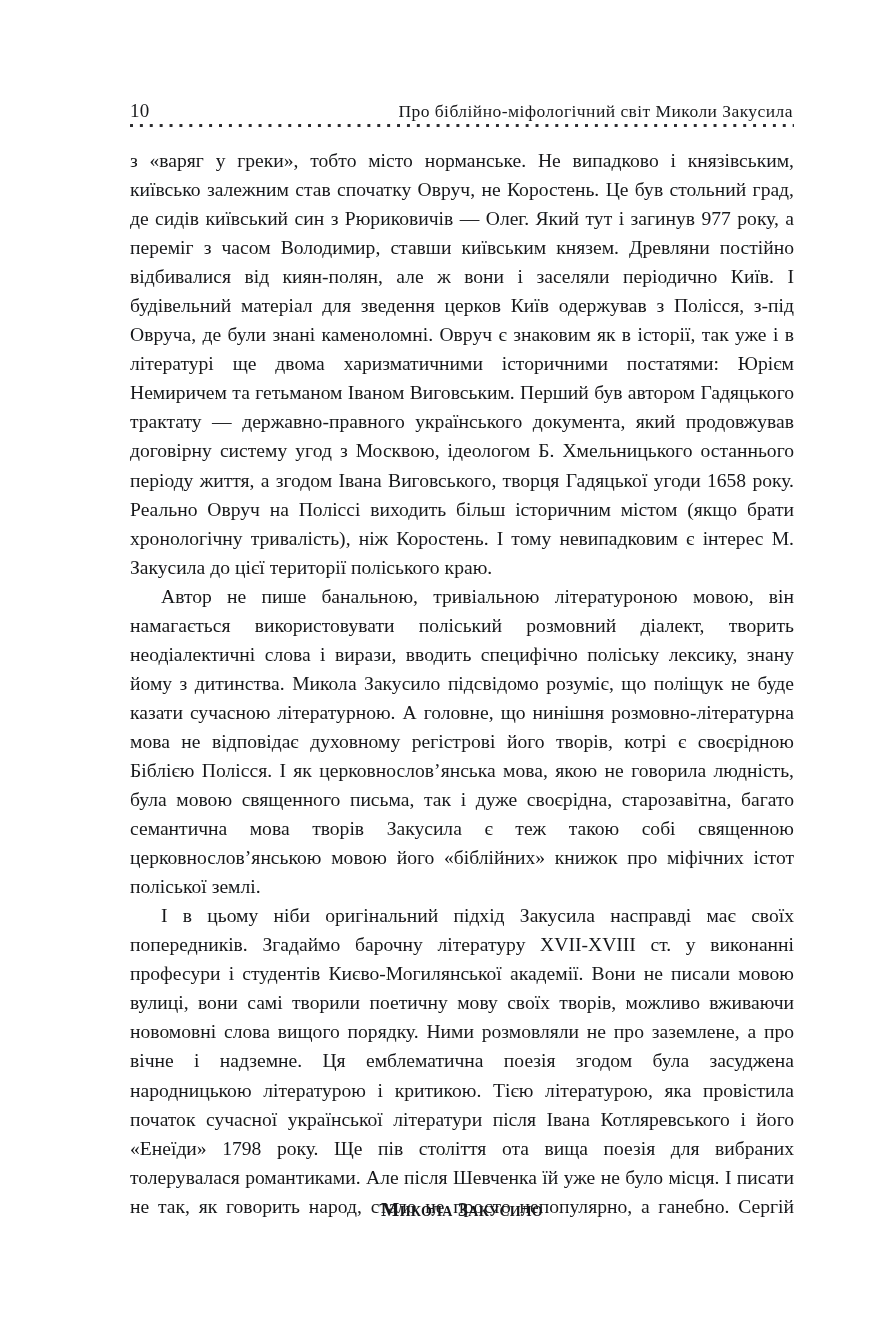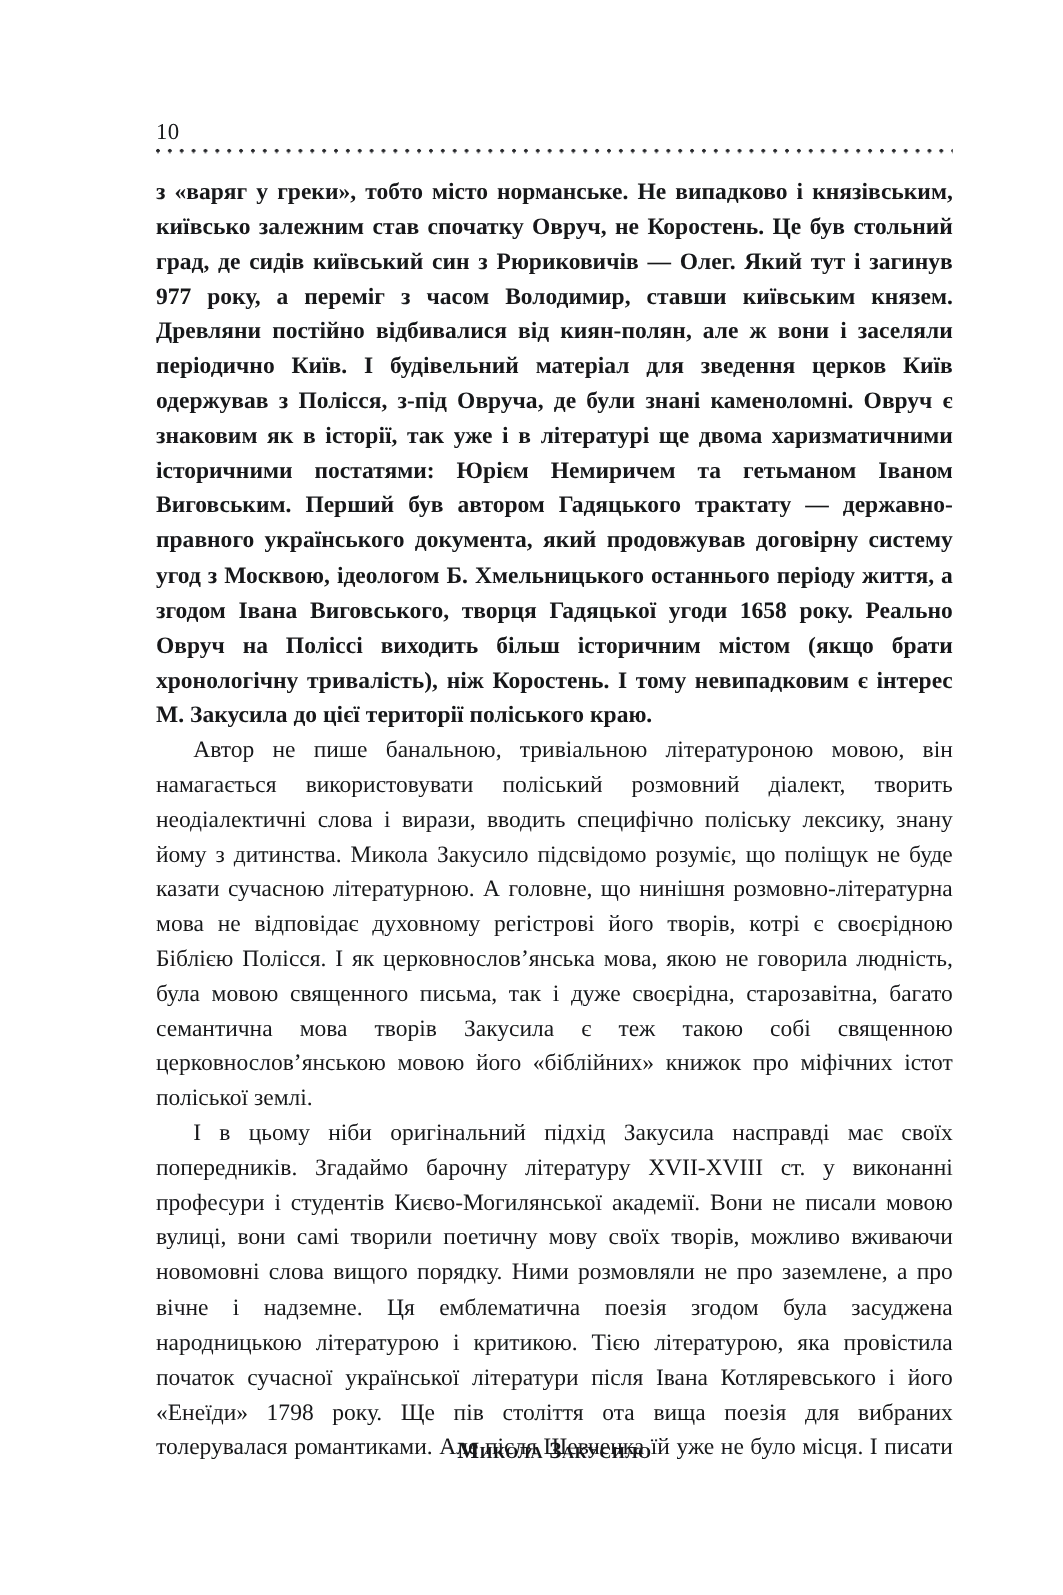--- a/index.html
+++ b/index.html
@@ -68,21 +68,20 @@
     line-height: 29.05px;
     text-align: justify;
     text-justify: inter-word;
     text-indent: 31px;
     hyphens: none;
     word-spacing: 0.1px;
     color: #17181a;
   }
   .para.first {
     text-indent: 0;
-    font-weight: bold;
   }
 
   
   .signature {
     position: absolute;
     left: 130px;
     top: 1197px;
     width: 664px;
     text-align: center;
     font-size: 19.4px;
@@ -94,20 +93,21 @@
     white-space: nowrap;
   }
 </style>
 </head>
 <body>
 
 <div class="page">
 
   <div class="header">
     <span class="folio">10</span>
+    <span class="running-title">Про біблійно-міфологічний світ Миколи Закусила</span>
   </div>
 
   <div class="dot-rule"></div>
 
   <div class="body-block">
     <p class="para first">з «варяг у греки», тобто місто норманське. Не випадково і князівським, київсько залежним став спочатку Овруч, не Коростень. Це був стольний град, де сидів київський син з Рюриковичів — Олег. Який тут і загинув 977 року, а переміг з часом Володимир, ставши київським князем. Древляни постійно відбивалися від киян-полян, але ж вони і заселяли періодично Київ. І будівельний матеріал для зведення церков Київ одержував з Полісся, з-під Овруча, де були знані каменоломні. Овруч є знаковим як в історії, так уже і в літературі ще двома харизматичними історичними постатями: Юрієм Немиричем та гетьманом Іваном Виговським. Перший був автором Гадяцького трактату — державно-правного українського документа, який продовжував договірну систему угод з Москвою, ідеологом Б. Хмельницького останнього періоду життя, а згодом Івана Виговського, творця Гадяцької угоди 1658 року. Реально Овруч на Поліссі виходить більш історичним містом (якщо брати хронологічну тривалість), ніж Коростень. І тому невипадковим є інтерес М. Закусила до цієї території поліського краю.</p>
     <p class="para">Автор не пише банальною, тривіальною літературоною мовою, він намагається використовувати поліський розмовний діалект, творить неодіалектичні слова і вирази, вводить специфічно поліську лексику, знану йому з дитинства. Микола Закусило підсвідомо розуміє, що поліщук не буде казати сучасною літературною. А головне, що нинішня розмовно-літературна мова не відповідає духовному регістрові його творів, котрі є своєрідною Біблією Полісся. І як церковнослов’янська мова, якою не говорила людність, була мовою священного письма, так і дуже своєрідна, старозавітна, багато семантична мова творів Закусила є теж такою собі священною церковнослов’янською мовою його «біблійних» книжок про міфічних істот поліської землі.</p>
     <p class="para">І в цьому ніби оригінальний підхід Закусила насправді має своїх попередників. Згадаймо барочну літературу XVII-XVIII ст. у виконанні професури і студентів Києво-Могилянської академії. Вони не писали мовою вулиці, вони самі творили поетичну мову своїх творів, можливо вживаючи новомовні слова вищого порядку. Ними розмовляли не про заземлене, а про вічне і надземне. Ця емблематична поезія згодом була засуджена народницькою літературою і критикою. Тією літературою, яка провістила початок сучасної української літератури після Івана Котляревського і його «Енеїди» 1798 року. Ще пів століття ота вища поезія для вибраних толерувалася романтиками. Але після Шевченка їй уже не було місця. І писати не так, як говорить народ, стало не просто непопулярно, а ганебно. Сергій Єфремов у своїй «Історії українського письменства» прицвяховував до ганебного стовпа цю відірвану від життя літературу та цю чудернацьку схоластику,</p>
   </div>
 

